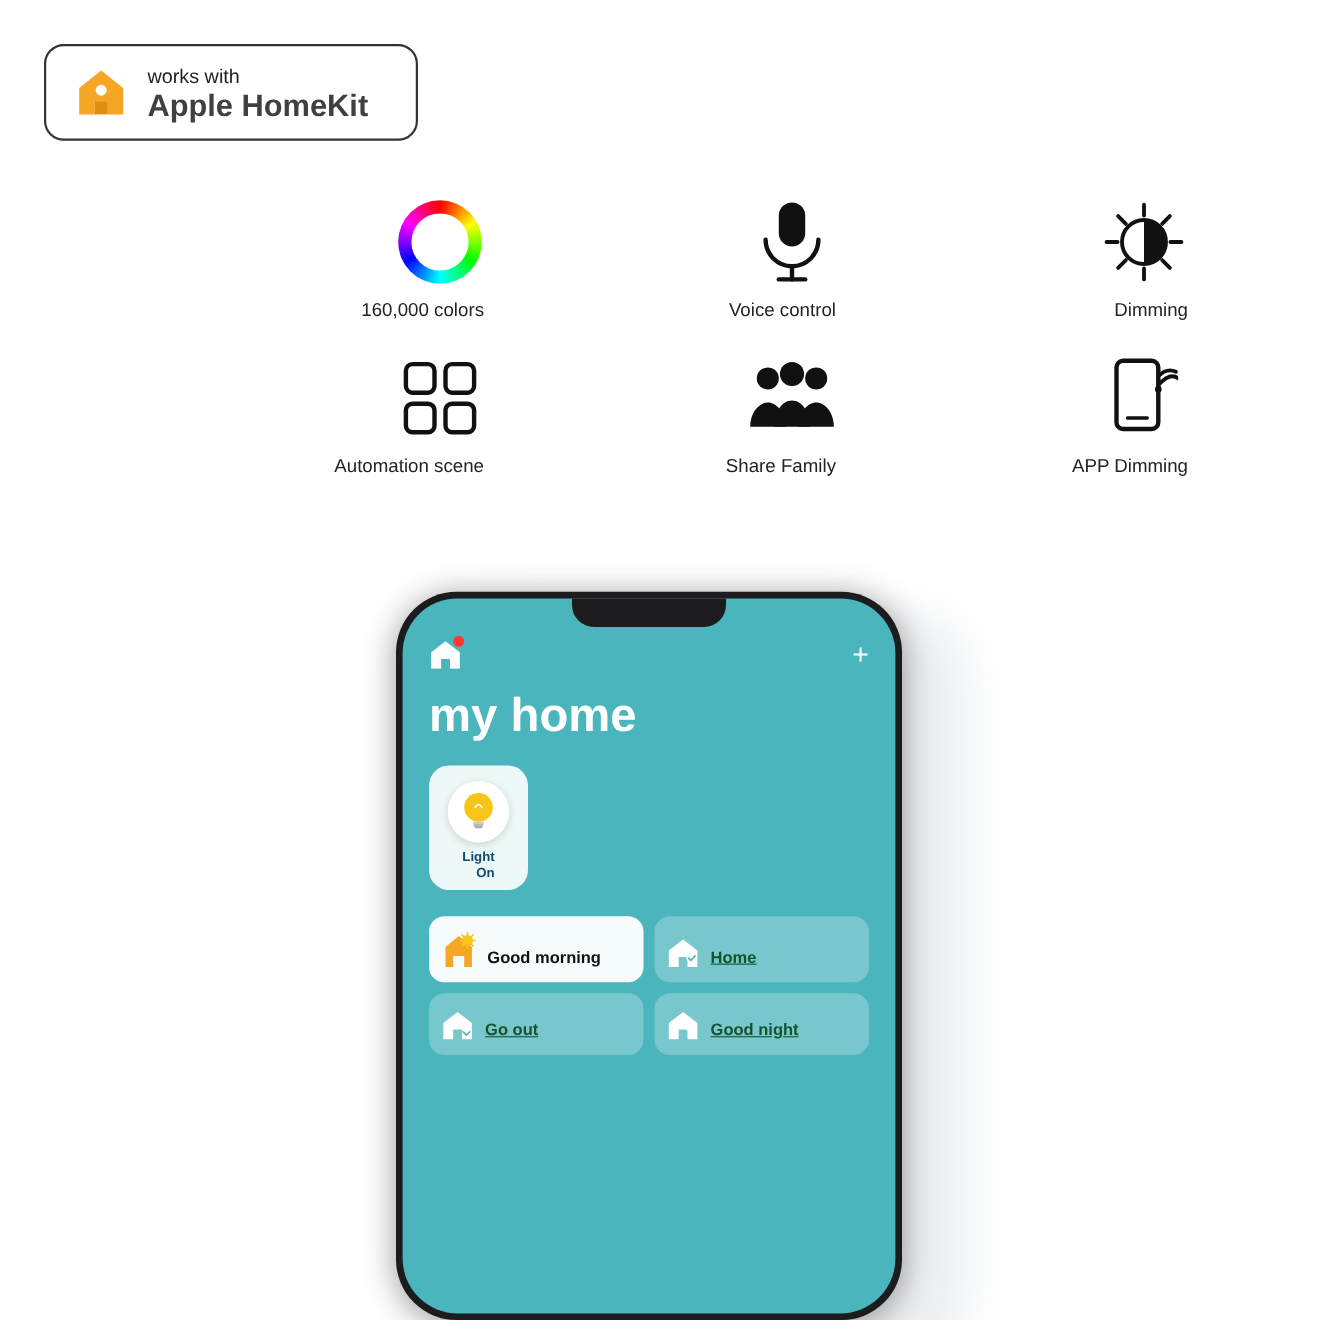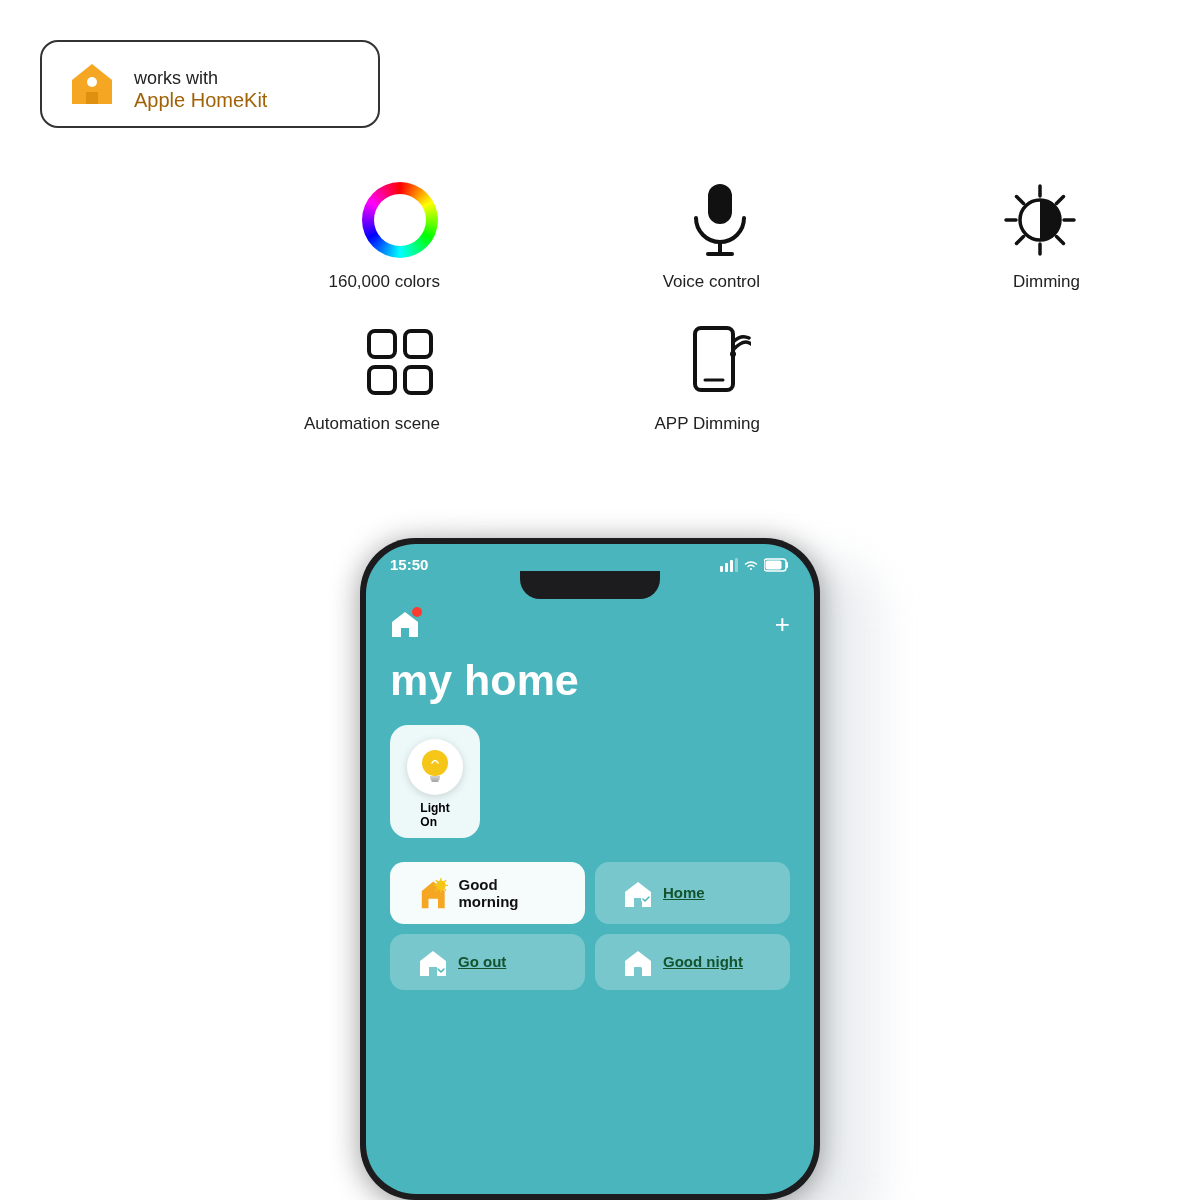--- a/index.html
+++ b/index.html
@@ -32,23 +32,23 @@
     .homekit-text {
       display: flex;
       flex-direction: column;
     }
     .homekit-works {
       font-size: 18px;
       font-weight: 400;
       color: #222;
     }
     .homekit-name {
-      font-size: 20px;
-      font-weight: 400;
-      color: #a16207;
+      font-size: 28px;
+      font-weight: 700;
+      color: #404040;
     }
 
     
     .features-grid {
       position: absolute;
       top: 180px;
       left: 80px;
       right: 80px;
       display: grid;
       grid-template-columns: 1fr 1fr 1fr;
@@ -219,45 +219,45 @@
       background: #fff;
       border-radius: 50%;
       display: flex;
       align-items: center;
       justify-content: center;
       box-shadow: 0 2px 8px rgba(0,0,0,0.15);
       margin-bottom: 6px;
     }
     .device-label {
       font-size: 12px;
-      color: #000000;
-      text-align: left;
+      color: #0c4a6e;
+      text-align: right;
       font-weight: 600;
       line-height: 1.2;
     }
 
     
     .scenes-title {
       color: #fff;
       font-size: 20px;
       font-weight: 700;
       margin-bottom: 14px;
     }
 
     .scenes-grid {
       display: grid;
       grid-template-columns: 1fr 1fr;
       gap: 10px;
     }
 
     .scene-card {
       border-radius: 14px;
-      padding: 14px 28px;
-      display: flex;
-      align-items: center;
+      padding: 14px 11px;
+      display: flex;
+      align-items: flex-end;
       gap: 10px;
     }
 
     .scene-card-white {
       background: rgba(255,255,255,0.95);
     }
 
     .scene-card-teal {
       background: rgba(255,255,255,0.25);
     }
@@ -339,20 +339,36 @@
       <svg width="70" height="70" viewBox="0 0 70 70" fill="none">
         <rect x="4" y="4" width="26" height="26" rx="6" stroke="#111" stroke-width="4" fill="none"></rect>
         <rect x="40" y="4" width="26" height="26" rx="6" stroke="#111" stroke-width="4" fill="none"></rect>
         <rect x="4" y="40" width="26" height="26" rx="6" stroke="#111" stroke-width="4" fill="none"></rect>
         <rect x="40" y="40" width="26" height="26" rx="6" stroke="#111" stroke-width="4" fill="none"></rect>
       </svg>
     </div>
     <span class="feature-label">Automation scene</span>
   </div>
 
+  <div class="feature-item">
+    <div class="feature-icon">
+      <svg width="80" height="68" viewBox="0 0 80 68" fill="none">
+
+        <circle cx="18" cy="16" r="10" fill="#111"></circle>
+        <path d="M2 60c0-13 8-22 16-22s16 9 16 22" fill="#111"></path>
+
+        <circle cx="62" cy="16" r="10" fill="#111"></circle>
+        <path d="M46 60c0-13 8-22 16-22s16 9 16 22" fill="#111"></path>
+
+        <circle cx="40" cy="12" r="11" fill="#111"></circle>
+        <path d="M24 60c0-14 7-24 16-24s16 10 16 24" fill="#111"></path>
+      </svg>
+    </div>
+    <span class="feature-label">Share Family</span>
+  </div>
 
   <div class="feature-item">
     <div class="feature-icon">
       <svg width="62" height="76" viewBox="0 0 62 76" fill="none">
         <rect x="6" y="4" width="38" height="62" rx="6" stroke="#111" stroke-width="4" fill="none"></rect>
         <line x1="16" y1="56" x2="34" y2="56" stroke="#111" stroke-width="3" stroke-linecap="round"></line>
 
         <path d="M44 18 Q52 10 60 14" stroke="#111" stroke-width="3.5" fill="none" stroke-linecap="round"></path>
         <path d="M44 26 Q55 14 62 20" stroke="#111" stroke-width="3.5" fill="none" stroke-linecap="round"></path>
         <circle cx="44" cy="30" r="3" fill="#111"></circle>
@@ -361,41 +377,20 @@
     <span class="feature-label">APP Dimming</span>
   </div>
 
 </div>
 
 <div class="phone-wrapper">
   <div class="phone-shadow"></div>
   <div class="phone-frame">
     <div class="phone-screen">
 
-      <div class="status-bar">
-        <span>15:50</span>
-        <div class="status-icons">
-          <svg width="18" height="14" viewBox="0 0 18 14" fill="white">
-            <rect x="0" y="8" width="3" height="6" rx="1"></rect>
-            <rect x="5" y="5" width="3" height="9" rx="1"></rect>
-            <rect x="10" y="2" width="3" height="12" rx="1"></rect>
-            <rect x="15" y="0" width="3" height="14" rx="1" opacity="0.4"></rect>
-          </svg>
-          <svg width="16" height="12" viewBox="0 0 16 12" fill="white">
-            <path d="M8 10 L8 10" stroke="white" stroke-width="2" stroke-linecap="round"></path>
-            <path d="M5 7.5 Q8 5 11 7.5" stroke="white" stroke-width="1.5" fill="none" stroke-linecap="round"></path>
-            <path d="M2.5 5 Q8 1 13.5 5" stroke="white" stroke-width="1.5" fill="none" stroke-linecap="round"></path>
-          </svg>
-          <svg width="26" height="14" viewBox="0 0 26 14" fill="none">
-            <rect x="0" y="1" width="22" height="12" rx="3" stroke="white" stroke-width="1.5"></rect>
-            <rect x="1.5" y="2.5" width="16" height="9" rx="2" fill="white"></rect>
-            <path d="M23 5 L23 9" stroke="white" stroke-width="2" stroke-linecap="round"></path>
-          </svg>
-        </div>
-      </div>
 
       <div class="notch"></div>
 
       <div class="app-content">
 
         <div class="app-header">
           <div class="home-icon-container">
             <svg width="30" height="28" viewBox="0 0 30 28" fill="white">
               <path d="M15 3L2 13v15h9v-9h8v9h9V13L15 3z"></path>
             </svg>

